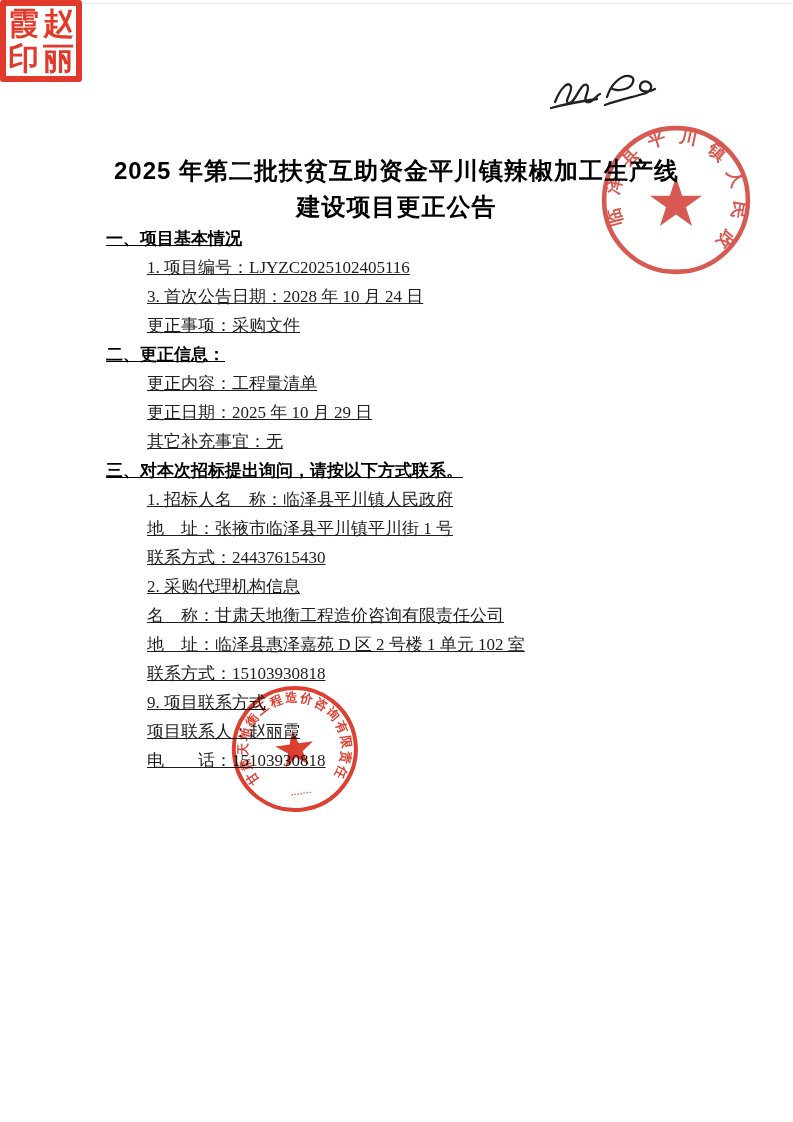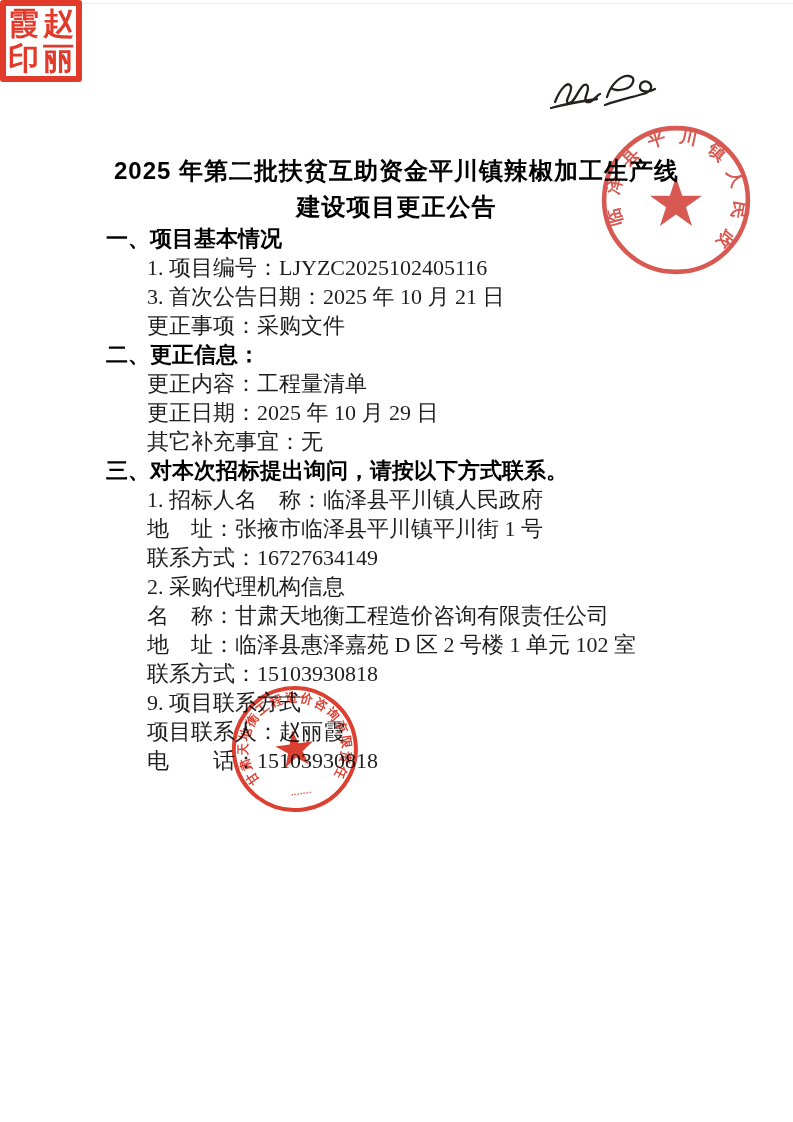--- a/index.html
+++ b/index.html
@@ -25,23 +25,24 @@
     letter-spacing:1px;
     z-index:1;
   }
   
   .doc-body{
     position:absolute;left:106px;top:224px;width:600px;
     z-index:1;
   }
   .line{
     height:29px;line-height:29px;
-    font-size:22px;color:#1d1d1d;
+    font-size:17px;color:#1d1d1d;
     white-space:pre;
     font-family:"Liberation Serif", serif;
+    text-decoration:underline;
   }
   .line.heading{
     font-family:"Liberation Sans", sans-serif;
     font-weight:700;color:#000;
   }
   .line.item{padding-left:41px;}
   
   .seal{position:absolute;z-index:2;mix-blend-mode:multiply;}
   .gov-seal{left:595px;top:119px;width:162px;height:162px;opacity:.88;}
   .agency-seal{left:227px;top:684px;width:136px;height:132px;opacity:.95;transform:rotate(-8deg);}
@@ -89,30 +90,30 @@
   </svg>
 
   <div class="doc-title">
     <div>2025 年第二批扶贫互助资金平川镇辣椒加工生产线</div>
     <div>建设项目更正公告</div>
   </div>
 
   <div class="doc-body">
     <div class="line heading">一、项目基本情况</div>
     <div class="line item">1. 项目编号：LJYZC2025102405116</div>
-    <div class="line item">3. 首次公告日期：2025 年 10 月 21 日</div>
+    <div class="line item">3. 首次公告日期：2028 年 10 月 24 日</div>
     <div class="line item">更正事项：采购文件</div>
     <div class="line heading">二、更正信息：</div>
     <div class="line item">更正内容：工程量清单</div>
     <div class="line item">更正日期：2025 年 10 月 29 日</div>
     <div class="line item">其它补充事宜：无</div>
     <div class="line heading">三、对本次招标提出询问，请按以下方式联系。</div>
     <div class="line item">1. 招标人名　称：临泽县平川镇人民政府</div>
     <div class="line item">地　址：张掖市临泽县平川镇平川街 1 号</div>
-    <div class="line item">联系方式：16727634149</div>
+    <div class="line item">联系方式：24437615430</div>
     <div class="line item">2. 采购代理机构信息</div>
     <div class="line item">名　称：甘肃天地衡工程造价咨询有限责任公司</div>
     <div class="line item">地　址：临泽县惠泽嘉苑 D 区 2 号楼 1 单元 102 室</div>
     <div class="line item">联系方式：15103930818</div>
     <div class="line item">9. 项目联系方式</div>
     <div class="line item">项目联系人：赵丽霞</div>
     <div class="line item">电　　话：15103930818</div>
   </div>
 
   <svg class="seal agency-seal" viewBox="0 0 134 132" fill="none">

